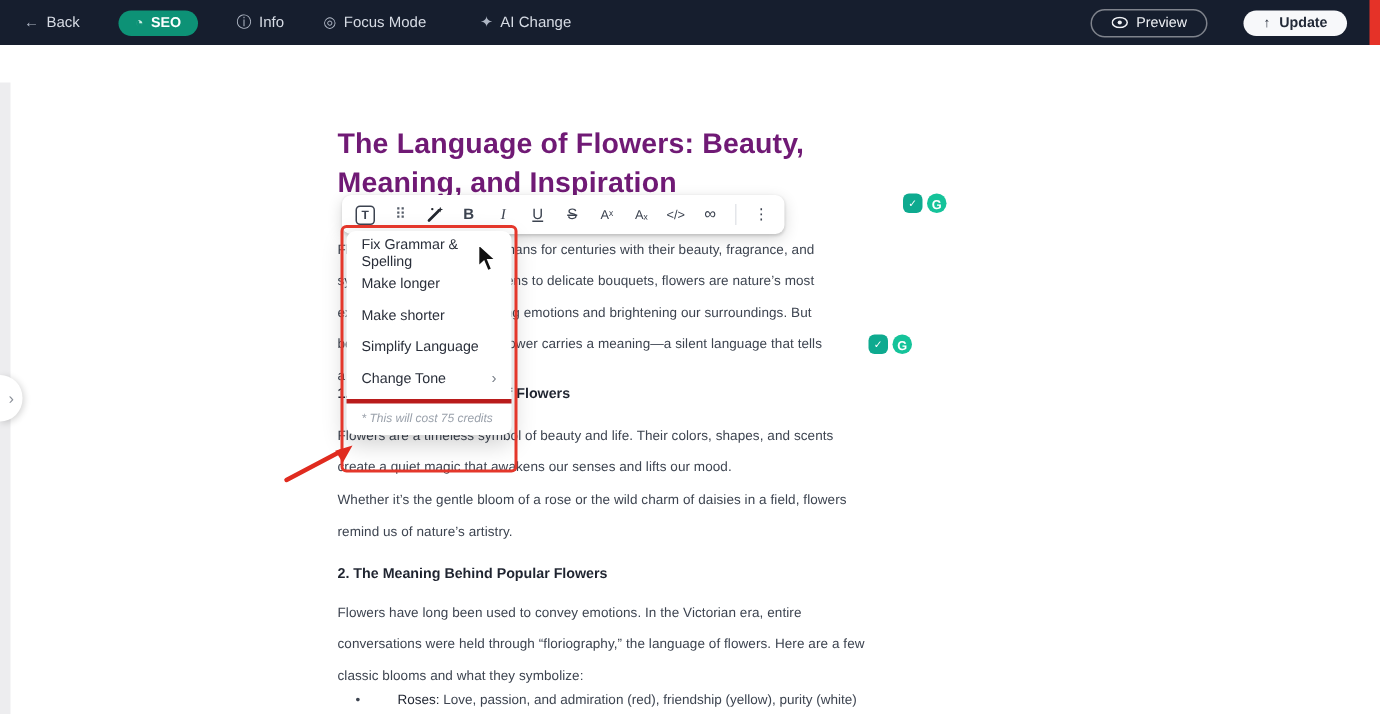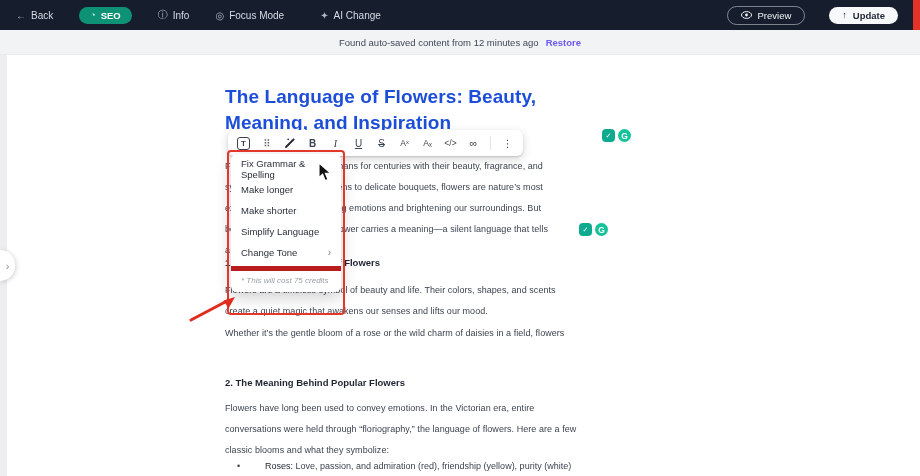--- a/index.html
+++ b/index.html
@@ -44,21 +44,21 @@
   .left-rail { position:absolute; left:0; top:55px; width:7px; bottom:0; background:#ededef; }
   .rail-handle {
     position:absolute; left:0; top:250px; width:15px; height:31px; background:#fff;
     border-radius:0 16px 16px 0; box-shadow:1px 1px 5px rgba(0,0,0,.18);
     display:flex; align-items:center; justify-content:center;
     color:#8a8f98; font-size:11px; z-index:3;
   }
   
   .title-line {
     position:absolute; left:225px; white-space:nowrap;
-    font-size:19px; font-weight:700; color:#1d4ed8; line-height:26px; letter-spacing:.1px;
+    font-size:19px; font-weight:700; color:#701a75; line-height:26px; letter-spacing:.1px;
   }
   .pline {
     position:absolute; left:225px; white-space:nowrap;
     font-size:9px; color:#3d4450; height:21px; line-height:21px; letter-spacing:.05px;
   }
   .hline {
     position:absolute; left:225px; white-space:nowrap;
     font-size:9.5px; font-weight:700; color:#1f2430; height:21px; line-height:21px;
   }
   .bullet-row { position:absolute; left:237px; height:21px; line-height:21px; white-space:nowrap; font-size:9px; color:#3d4450; }
@@ -97,21 +97,21 @@
   .ai-menu {
     position:absolute; left:231px; top:154px; width:110px; background:#fff;
     border-radius:6px; box-shadow:0 5px 16px rgba(0,0,0,.20); z-index:6; padding:4px 0 0 0;
   }
   .ai-item {
     height:21px; display:flex; align-items:center; justify-content:space-between;
     padding:0 10px; font-size:9.5px; color:#2a2f3a; cursor:pointer;
   }
   .ai-item .chev { color:#7b818b; font-size:10px; }
   .ai-footer {
-    border-top:5px solid #b91c1c; margin-top:3px; padding:5px 10px 7px;
+    border-top:3px solid #b91c1c; margin-top:3px; padding:5px 10px 7px;
     font-size:8px; font-style:italic; color:#9aa1ab; white-space:nowrap;
   }
   
   .annot-box {
     position:absolute; left:227px; top:150px; width:118px; height:165px;
     border:2.5px solid #e4372b; border-radius:4px; z-index:7; pointer-events:none;
   }
   .annot-arrow { position:absolute; left:185px; top:288px; z-index:8; pointer-events:none; }
   .cursor { position:absolute; left:318px; top:162px; z-index:9; pointer-events:none; }
 </style>
@@ -152,24 +152,20 @@
         <span>Preview</span>
       </div>
       <div class="pill-solid">
         <span style="font-size:9px">↑</span>
         <span>Update</span>
       </div>
     </div>
     <div class="red-strip"></div>
   </div>
 
-  <div class="notifbar">
-    <span>Found auto-saved content from 12 minutes ago</span>
-    <span class="restore-link">Restore</span>
-  </div>
 
   <div class="left-rail"></div>
   <div class="rail-handle">
     <span>›</span>
   </div>
 
   <div class="title-line" style="top:84px">The Language of Flowers: Beauty,</div>
   <div class="title-line" style="top:110px">Meaning, and Inspiration</div>
 
   <div class="pline" style="top:156px">Flowers have fascinated humans for centuries with their beauty, fragrance, and</div>
@@ -177,20 +173,21 @@
   <div class="pline" style="top:198px">exquisite gifts, communicating emotions and brightening our surroundings. But</div>
   <div class="pline" style="top:219px">beyond their beauty, every flower carries a meaning—a silent language that tells</div>
   <div class="pline" style="top:240px">a story.</div>
 
   <div class="hline" style="top:252px">1. The Timeless Beauty of Flowers</div>
 
   <div class="pline" style="top:280px">Flowers are a timeless symbol of beauty and life. Their colors, shapes, and scents</div>
   <div class="pline" style="top:301px">create a quiet magic that awakens our senses and lifts our mood.</div>
 
   <div class="pline" style="top:323px">Whether it’s the gentle bloom of a rose or the wild charm of daisies in a field, flowers</div>
+  <div class="pline" style="top:344px">remind us of nature’s artistry.</div>
 
   <div class="hline" style="top:372px">2. The Meaning Behind Popular Flowers</div>
 
   <div class="pline" style="top:398px">Flowers have long been used to convey emotions. In the Victorian era, entire</div>
   <div class="pline" style="top:419px">conversations were held through “floriography,” the language of flowers. Here are a few</div>
   <div class="pline" style="top:440px">classic blooms and what they symbolize:</div>
 
   <div class="bullet-row" style="top:456px">
     <span class="bullet-dot">•</span><span class="bullet-label">Roses:</span><span> Love, passion, and admiration (red), friendship (yellow), purity (white)</span>
   </div>

